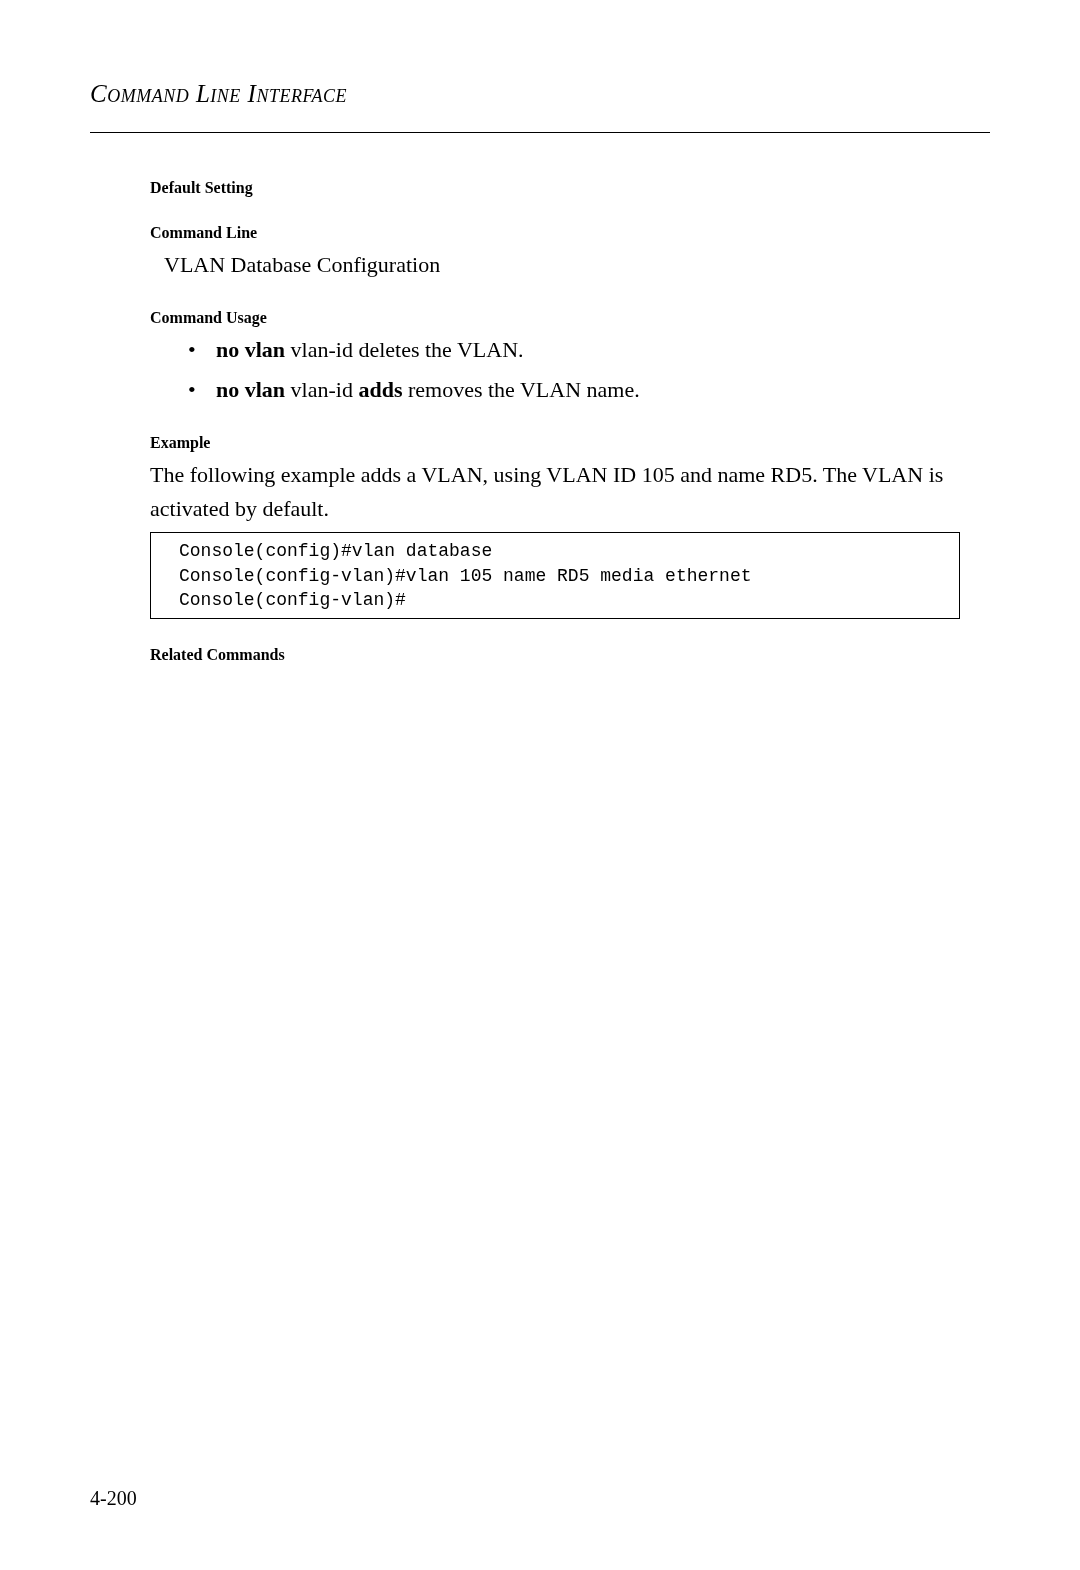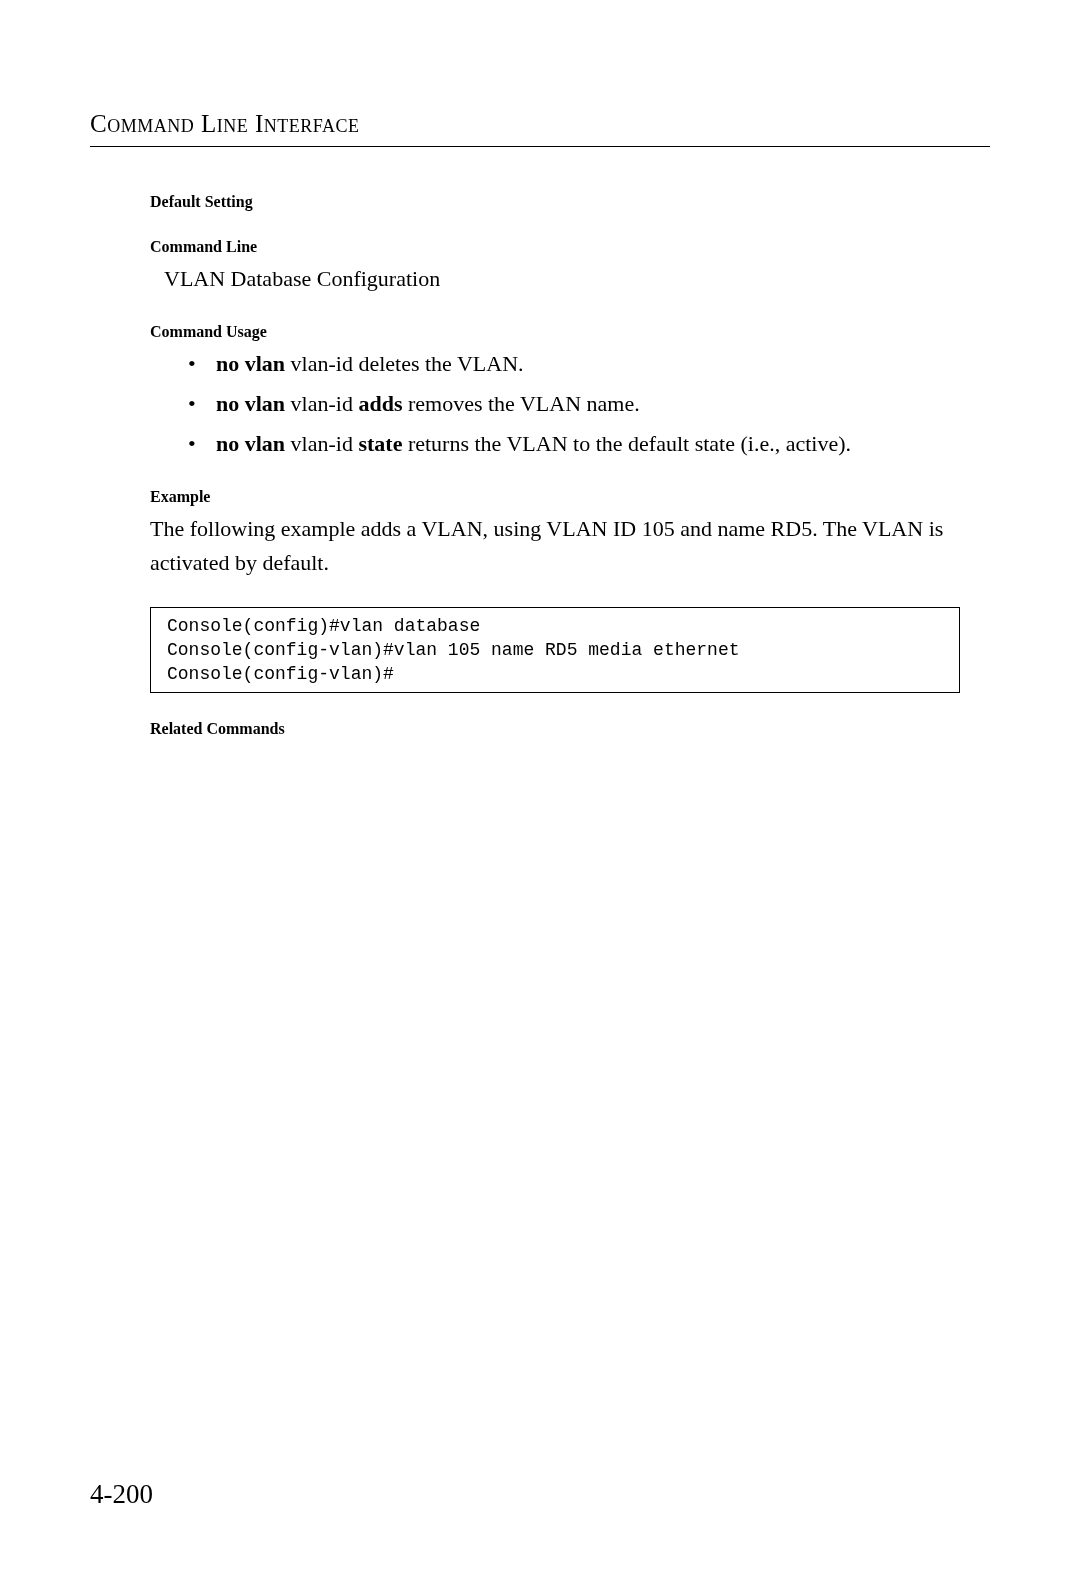--- a/index.html
+++ b/index.html
@@ -7,27 +7,27 @@
       font-family: Garamond, Georgia, 'Times New Roman', serif;
       font-size: 22px;
       color: #000;
       background: #fff;
       width: 1080px;
       height: 1570px;
       position: relative;
       padding: 80px 90px 60px 90px;
     }
     .chapter-title {
+      font-style: italic;
       font-variant: small-caps;
       font-size: 25px;
       letter-spacing: 0.5px;
       border-bottom: 1.5px solid #000;
-      padding-bottom: 8px;
+      padding-bottom: 24px;
       margin-bottom: 46px;
-      margin-top: 30px;
     }
     .content {
       padding-left: 60px;
       padding-right: 30px;
     }
     .section-heading {
       font-weight: bold;
       font-size: 16px;
       margin-bottom: 6px;
       margin-top: 27px;
@@ -52,38 +52,38 @@
     ul.bullets li::before {
       content: "•";
       position: absolute;
       left: 0;
       top: 0;
     }
     .bold { font-weight: bold; }
     .ital { }
     .example-para {
       font-size: 22px;
-      margin-bottom: 26px;
+      margin-bottom: 6px;
       line-height: 1.55;
     }
     .code-block {
       font-family: 'Courier New', Courier, monospace;
       font-size: 18px;
       border: 1px solid #000;
-      padding: 6px 16px;
+      padding: 6px 28px;
       white-space: pre;
       line-height: 1.35;
       margin-bottom: 22px;
       margin-top: 4px;
     }
     .page-number {
       position: absolute;
       bottom: 60px;
       left: 90px;
-      font-size: 27px;
+      font-size: 20px;
     }
   </style>
 </head>
 <body>
 
 <div class="chapter-title">Command Line Interface</div>
 
 <div class="content">
 
   <div class="section-heading">Default Setting</div>
@@ -92,23 +92,20 @@
   <div class="body-text">VLAN Database Configuration</div>
 
   <div class="section-heading">Command Usage</div>
   <ul class="bullets">
     <li>
       <span class="bold">no vlan</span><span class="ital"> vlan-id</span><span> deletes the VLAN.</span>
     </li>
     <li>
       <span class="bold">no vlan</span><span class="ital"> vlan-id</span><span class="bold"> adds</span><span> removes the VLAN name.</span>
     </li>
-    <li>
-      <span class="bold">no vlan</span><span class="ital"> vlan-id</span><span class="bold"> state</span><span> returns the VLAN to the default state (i.e., active).</span>
-    </li>
   </ul>
 
   <div class="section-heading">Example</div>
   <div class="example-para">The following example adds a VLAN, using VLAN ID 105 and name RD5. The VLAN is activated by default.</div>
   <div class="code-block">Console(config)#vlan database
 Console(config-vlan)#vlan 105 name RD5 media ethernet
 Console(config-vlan)#</div>
 
   <div class="section-heading">Related Commands</div>
 

